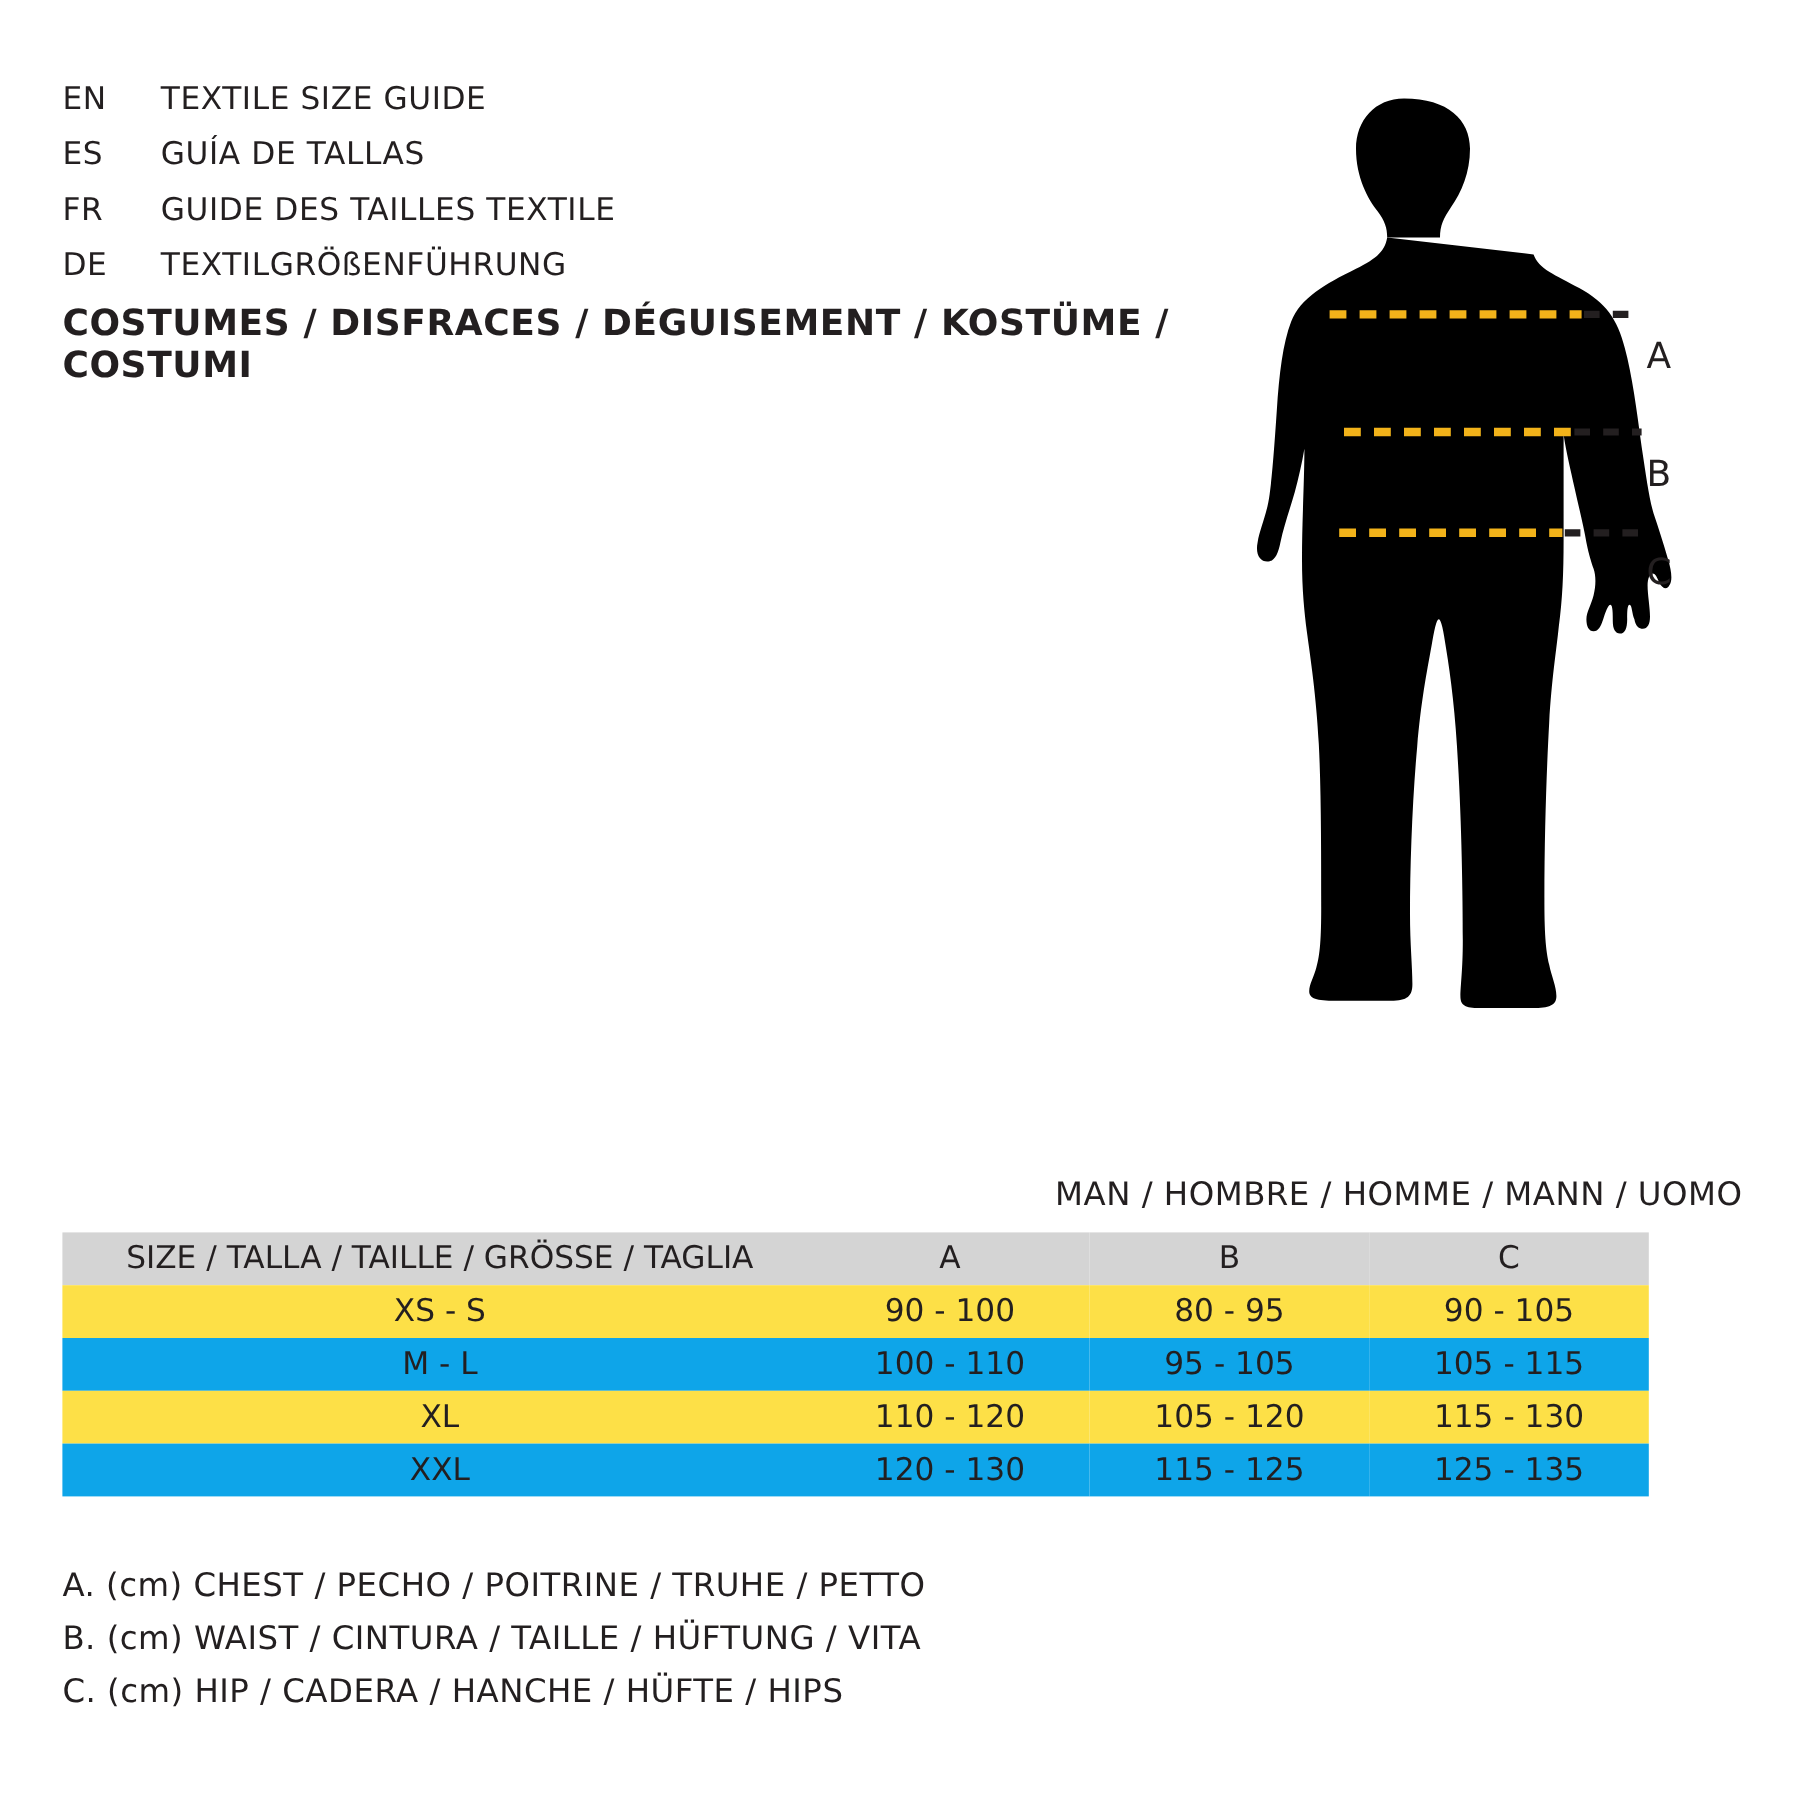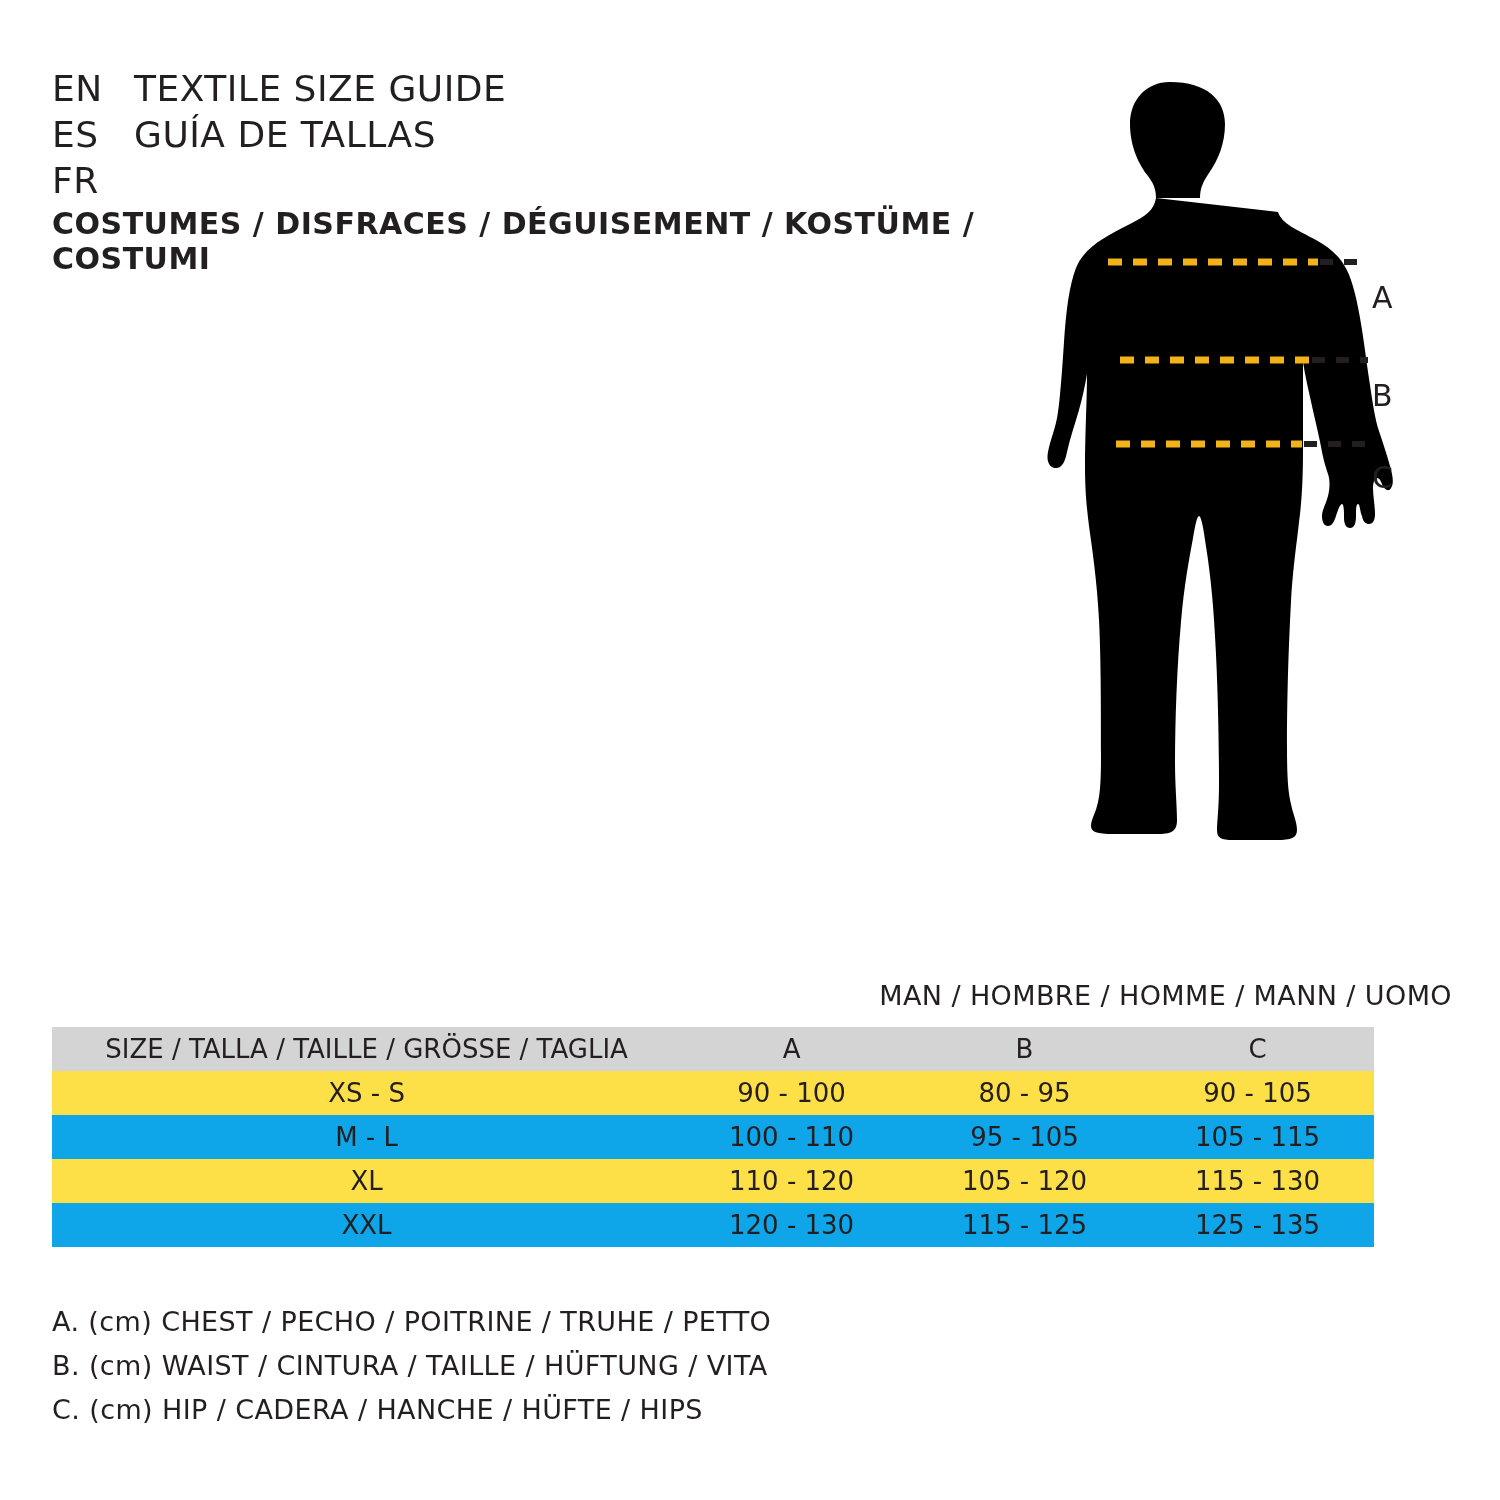--- a/index.html
+++ b/index.html
@@ -20,21 +20,21 @@
   #header-block {
     position: absolute;
     left: 52px;
     top: 68px;
     width: 980px;
   }
   .lang-row {
     display: flex;
     align-items: baseline;
     height: 46px;
-    font-size: 36px;
+    font-size: 26px;
     letter-spacing: 0.5px;
   }
   .lang-code {
     width: 82px;
     flex: 0 0 82px;
   }
   .lang-text {
     flex: 1 1 auto;
   }
   #costumes-line {
@@ -134,22 +134,27 @@
     <span class="lang-text">TEXTILE SIZE GUIDE</span>
   </div>
 
   <div class="lang-row">
     <span class="lang-code">ES</span>
     <span class="lang-text">GUÍA DE TALLAS</span>
   </div>
 
   <div class="lang-row">
     <span class="lang-code">FR</span>
-  </div>
-
+    <span class="lang-text">GUIDE DES TAILLES TEXTILE</span>
+  </div>
+
+  <div class="lang-row">
+    <span class="lang-code">DE</span>
+    <span class="lang-text">TEXTILGRÖßENFÜHRUNG</span>
+  </div>
 
 
   <div id="costumes-line">COSTUMES / DISFRACES / DÉGUISEMENT / KOSTÜME / COSTUMI</div>
 </div>
 
 <div id="figure-block">
   <svg id="figure-svg" width="420" height="900" viewBox="0 0 420 900">
 
     <path fill="#000000" d="M150 42
       c -24 0 -40 18 -40 42

